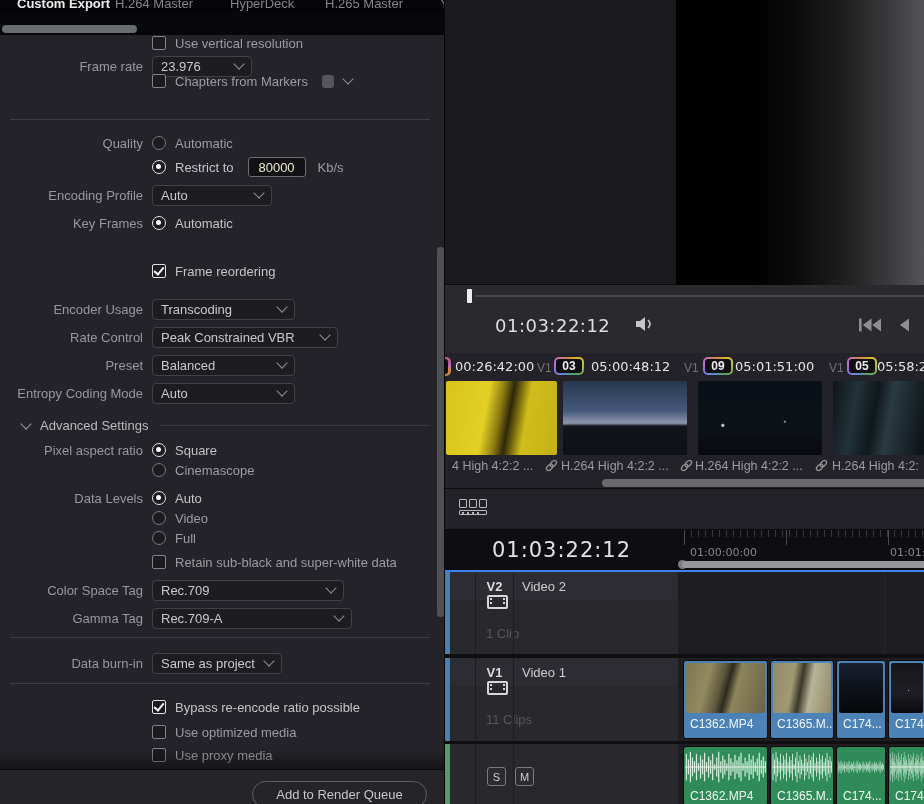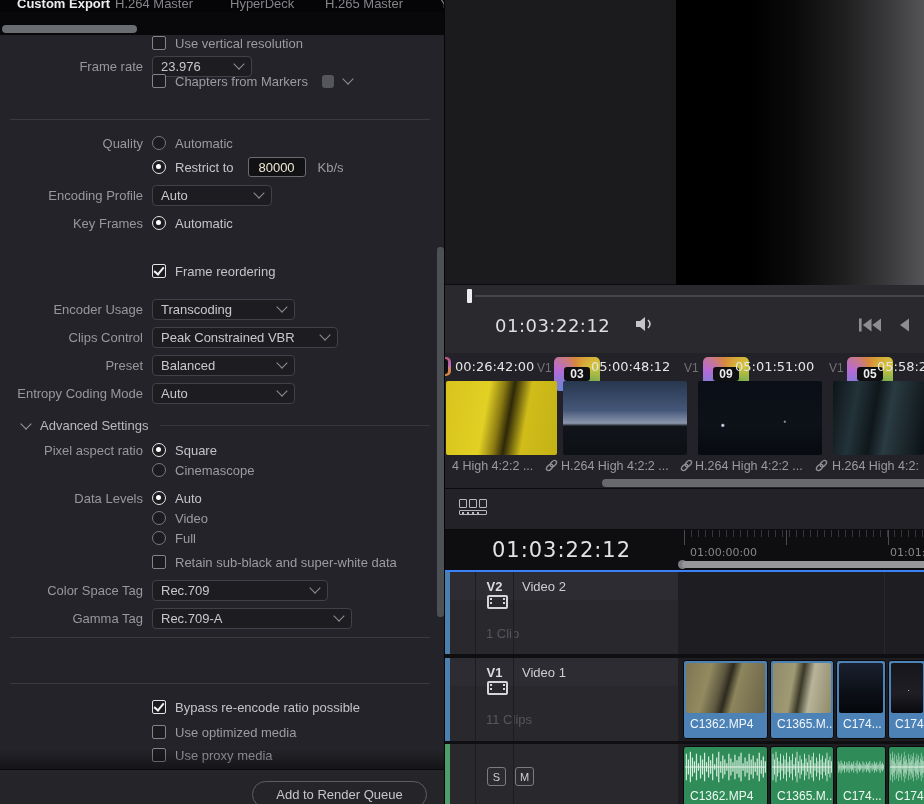--- a/index.html
+++ b/index.html
@@ -63,21 +63,21 @@
   .transport{position:absolute;left:0;top:285px;width:479px;height:68px;background:#29292e;}
   .scrub-line{position:absolute;left:30px;right:0;top:10px;height:2px;background:#47474b;}
   .scrub-playhead{position:absolute;left:22px;top:4px;width:5px;height:14px;border-radius:1px;background:#ececee;}
   .tc{font-family:"DejaVu Sans",sans-serif;color:#dededf;}
   .transport-tc{position:absolute;left:50px;top:30px;font-size:18px;letter-spacing:.5px;}
   .ticon{position:absolute;}
 
   .filmstrip{position:absolute;left:0;top:353px;width:479px;height:135px;background:#222228;overflow:hidden;}
   .fs-tc{position:absolute;top:6px;font-size:13px;color:#e5e5e5;font-family:"DejaVu Sans",sans-serif;white-space:nowrap;}
   .fs-track{position:absolute;top:8px;font-size:12px;color:#717176;}
-  .clipbadge{position:absolute;top:4px;padding:10px;border-radius:5px;
+  .clipbadge{position:absolute;top:4px;padding:2px;border-radius:5px;
        background:conic-gradient(from 210deg,#5a8ad6,#b86ad6,#d8883a,#d4c43a,#52a45a,#5a8ad6);}
   .clipbadge .inner{background:#101013;border-radius:3px;min-width:20px;height:14px;display:flex;
        align-items:center;justify-content:center;color:#ececee;font-size:12px;font-weight:700;padding:0 3px;}
   .badge-sliver{position:absolute;left:0px;top:4px;width:6px;height:19px;border-radius:0 5px 5px 0;
        background:conic-gradient(from 180deg,#d8883a,#c44a3a,#b86ad6,#d8883a);overflow:hidden;}
   .badge-sliver::after{content:'';position:absolute;left:0;top:2px;width:3px;height:15px;background:#101013;border-radius:0 3px 3px 0;}
   .fthumb{position:absolute;top:28px;height:74px;border-radius:2px;}
   .f1{background:linear-gradient(100deg,#d8c41c 0%,#e2d024 36%,#8a7a12 48%,#2e2808 56%,#d0bd1a 70%,#c4b216 100%);}
   .f2{background:linear-gradient(180deg,#27374e 0%,#46587a 40%,#8c97ad 57%,#11151b 61%,#0d1014 100%);}
   .f3{background:radial-gradient(circle at 20% 60%,#c7d2e2 0.8%,rgba(0,0,0,0) 2%),
@@ -228,21 +228,21 @@
       </div>
 
       <div class="frow" style="top:263px;height:22px">
         <span class="lbl">Encoder Usage</span>
         <div class="select" style="width:143px">
           <span>Transcoding</span>
             <span class="chev"></span>
         </div>
       </div>
       <div class="frow" style="top:291px;height:22px">
-        <span class="lbl">Clips Control</span>
+        <span class="lbl">Rate Control</span>
         <div class="select" style="width:186px">
           <span>Peak Constrained VBR</span>
             <span class="chev"></span>
         </div>
       </div>
       <div class="frow" style="top:319px;height:22px">
         <span class="lbl">Preset</span>
         <div class="select" style="width:143px">
           <span>Balanced</span>
             <span class="chev"></span>
@@ -289,35 +289,42 @@
         <span class="ltext">Full</span>
       </div>
       <div class="frow" style="top:517px">
         <span class="lbl"></span>
         <span class="chk"></span>
         <span class="ltext">Retain sub-black and super-white data</span>
       </div>
 
       <div class="frow" style="top:544px;height:22px">
         <span class="lbl">Color Space Tag</span>
-        <div class="select" style="width:176px">
+        <div class="select" style="width:192px">
           <span>Rec.709</span>
             <span class="chev"></span>
         </div>
       </div>
       <div class="frow" style="top:572px;height:22px">
         <span class="lbl">Gamma Tag</span>
         <div class="select" style="width:200px">
           <span>Rec.709-A</span>
             <span class="chev"></span>
         </div>
       </div>
 
       <div class="hr" style="top:602px"></div>
 
+      <div class="frow" style="top:617px;height:22px">
+        <span class="lbl">Data burn-in</span>
+        <div class="select" style="width:130px">
+          <span>Same as project</span>
+            <span class="chev"></span>
+        </div>
+      </div>
 
       <div class="hr" style="top:648px"></div>
 
       <div class="frow" style="top:662px">
         <span class="lbl"></span>
         <span class="chk checked"></span>
         <span class="ltext" style="color:#c4c4c8">Bypass re-encode ratio possible</span>
       </div>
       <div class="frow" style="top:687px">
         <span class="lbl"></span>

